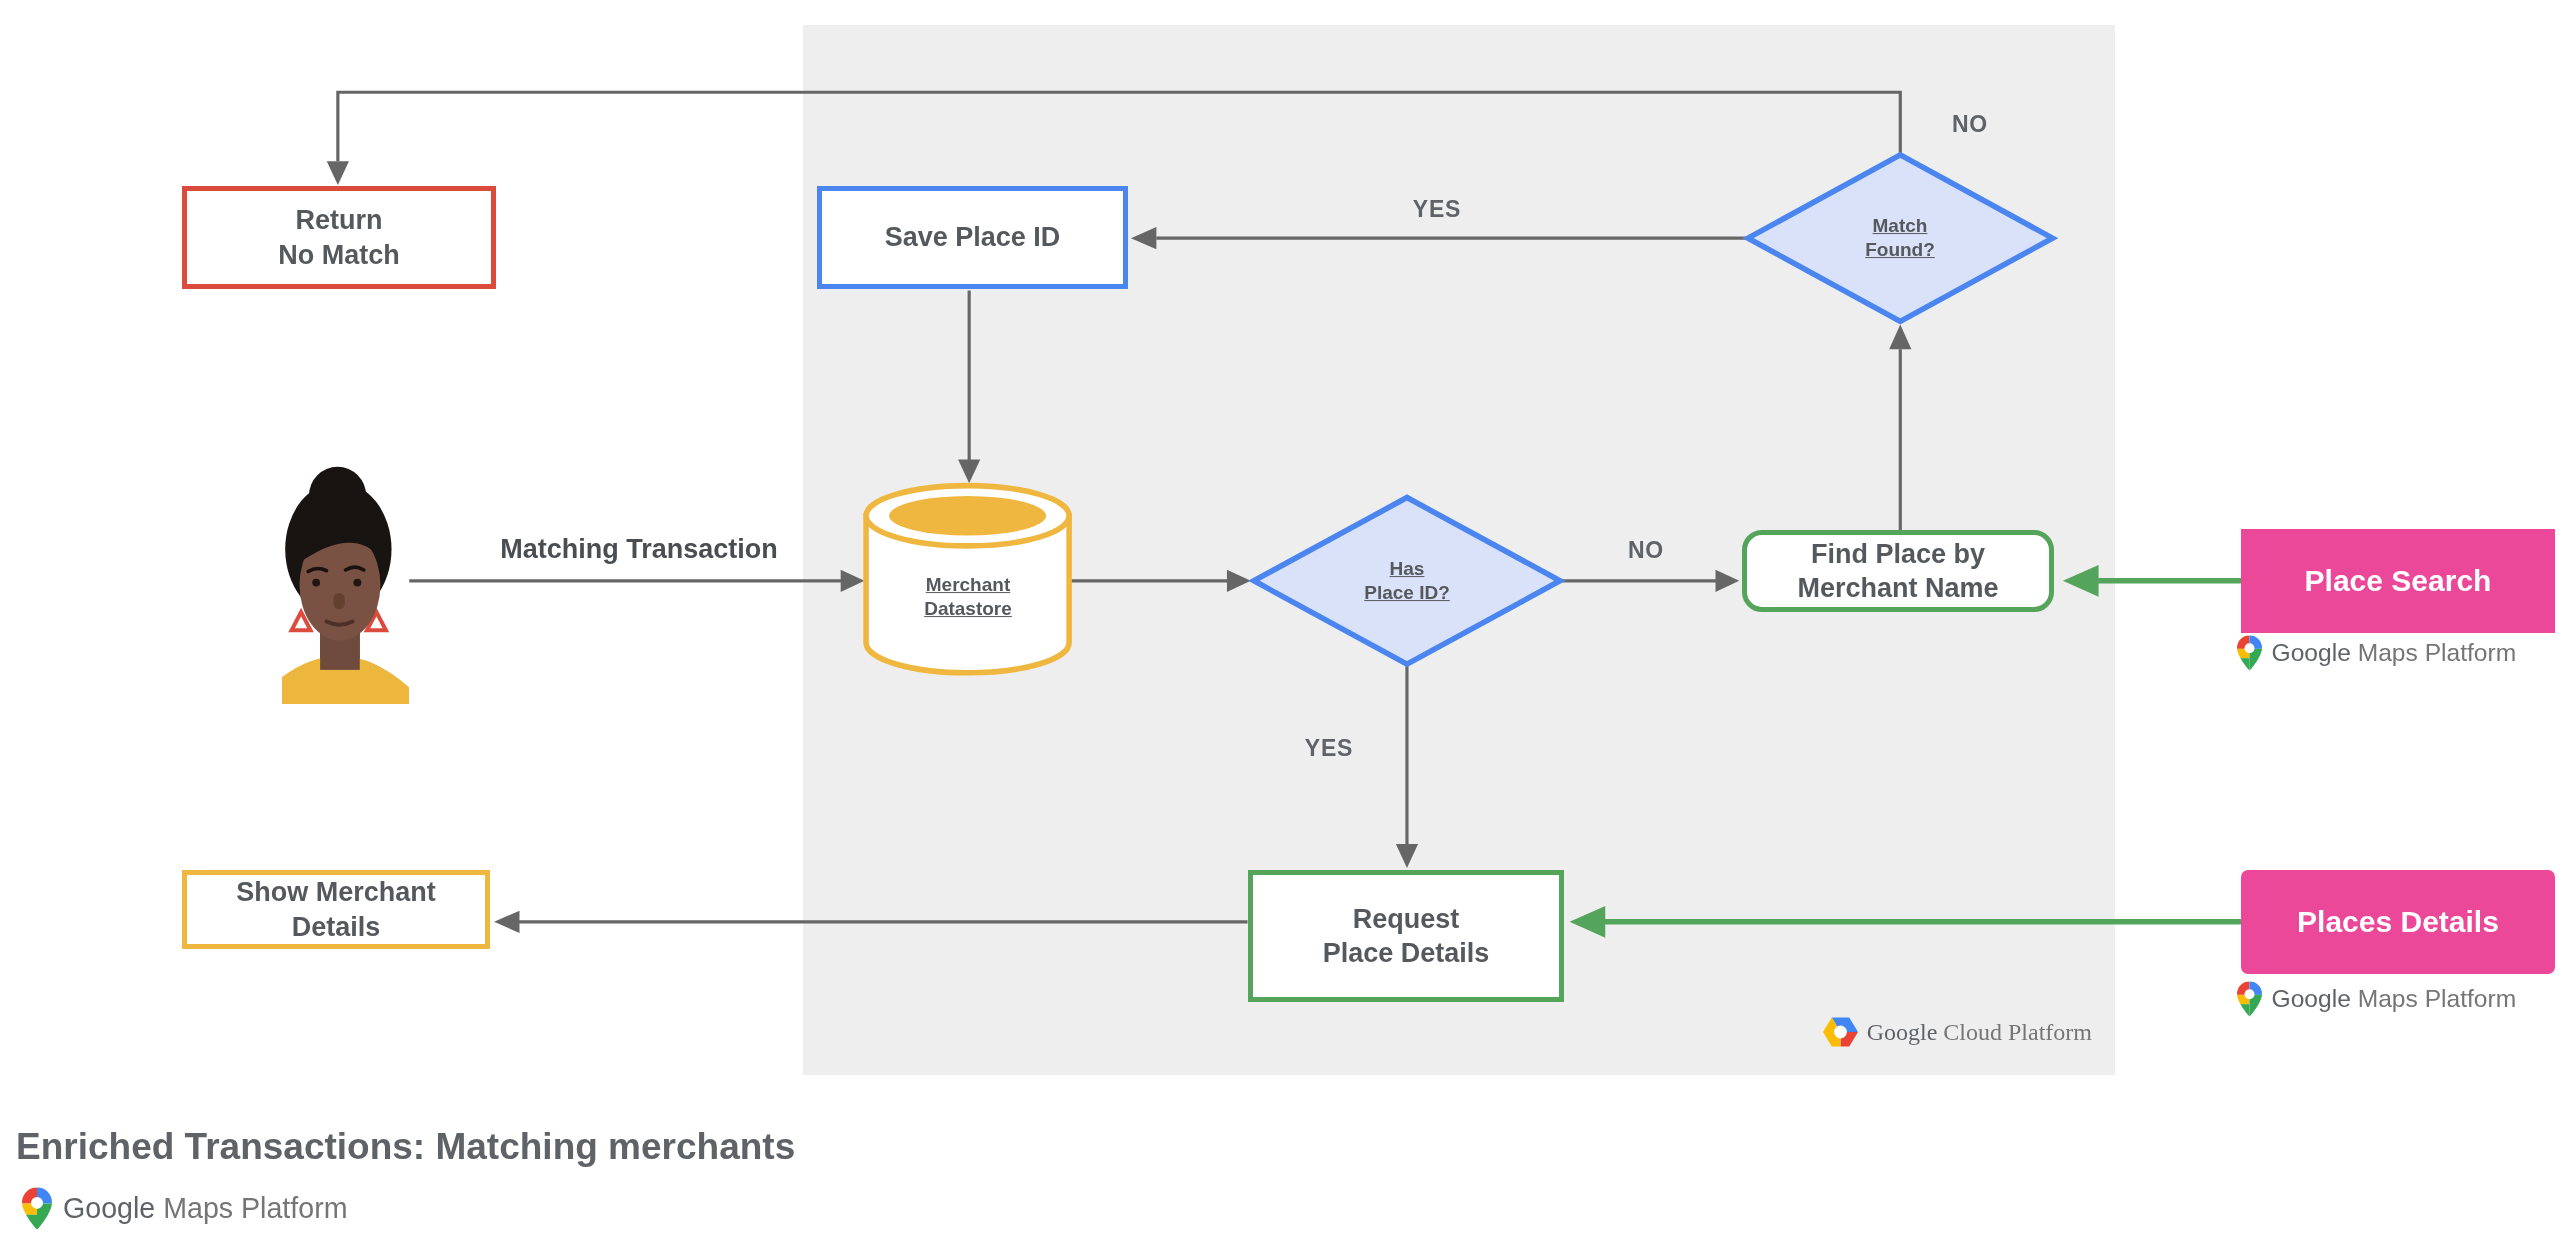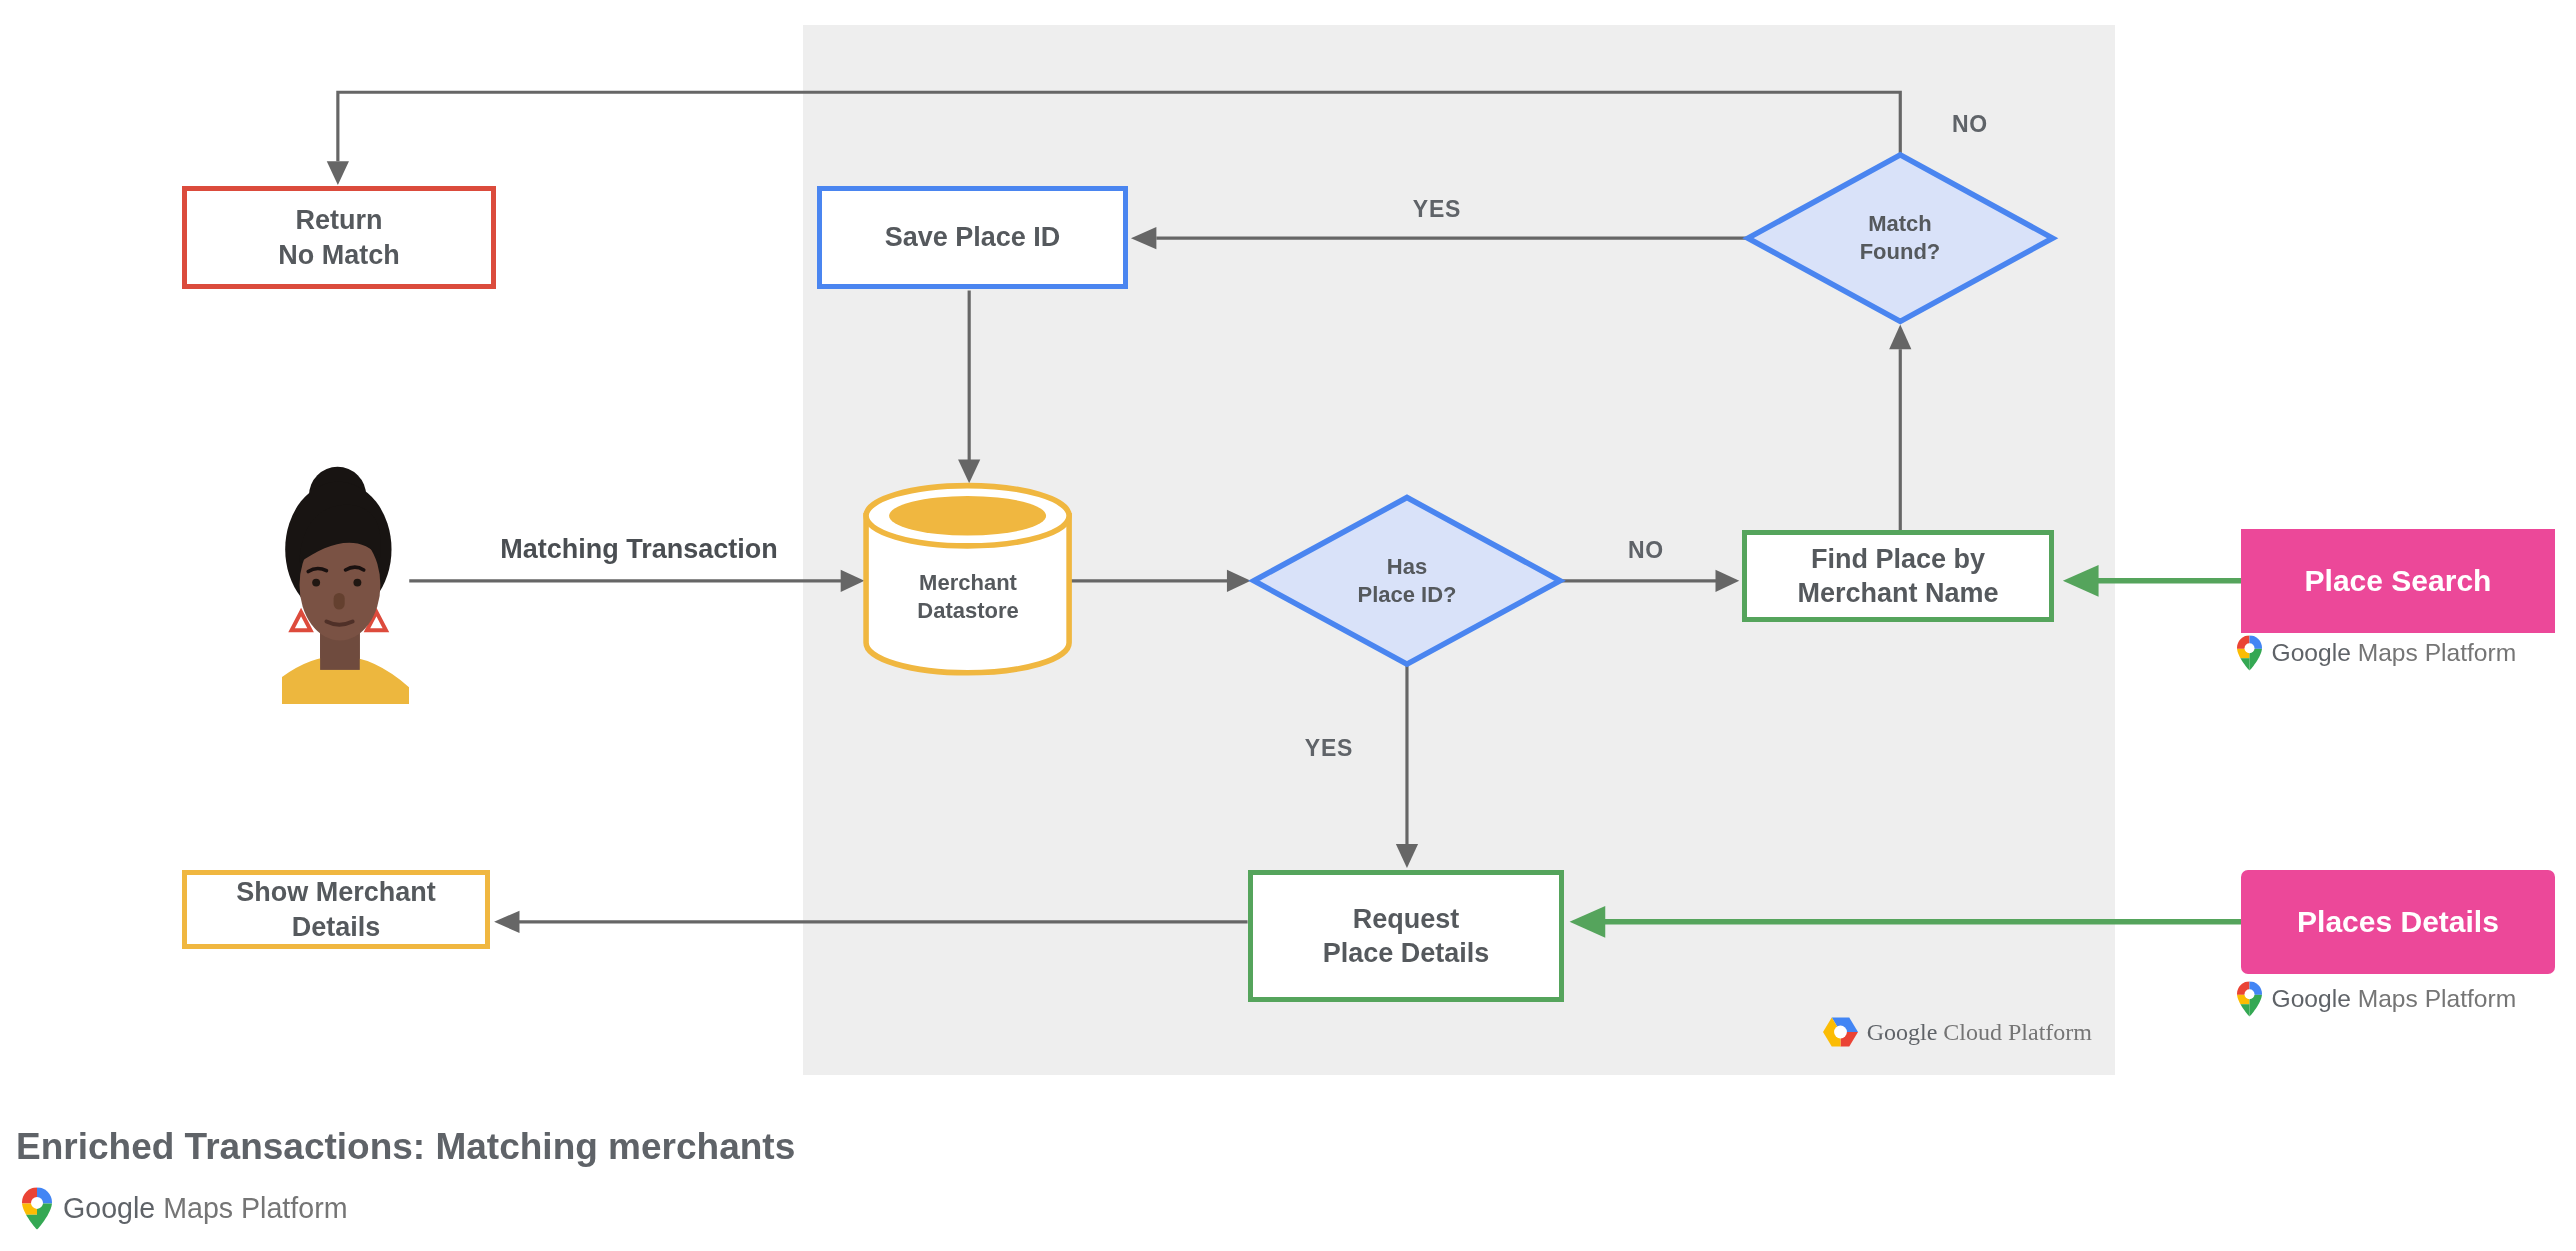--- a/index.html
+++ b/index.html
@@ -14,21 +14,21 @@
     display:flex;align-items:center;justify-content:center;text-align:center;
     font-weight:700;font-size:27px;line-height:1.26;color:#55595d;white-space:pre-line;
   }
   .b-red{border:5.6px solid #DB4B3C;}
   .b-blue{border:5.6px solid #4A85F0;}
   .b-green{border:5.6px solid #55A45C;}
   .b-yellow{border:5.6px solid #F0B740;}
   .green-fill{background:#ec4899;border:none;color:#ffffff;font-size:30px;}
   .float-lbl{
     position:absolute;z-index:4;transform:translate(-50%,-50%);
-    text-align:center;font-weight:700;font-size:22px;line-height:1.26;color:#55595d;white-space:pre-line;
+    text-align:center;font-weight:700;font-size:19px;line-height:1.26;color:#55595d;white-space:pre-line;text-decoration:underline;
   }
   .flow-label{
     position:absolute;z-index:4;transform:translate(-50%,-50%);
     font-weight:700;font-size:23px;color:#5F6368;letter-spacing:0.8px;
   }
   .edge-text{
     position:absolute;z-index:4;transform:translate(-50%,-50%);
     font-weight:700;font-size:27px;color:#4a4e52;white-space:nowrap;
   }
   .logo-row{position:absolute;z-index:4;display:flex;align-items:center;}
@@ -114,21 +114,21 @@
     <path d="M80 131 Q 92 124 103 131" stroke="#1A1110" stroke-width="4.5" fill="none" stroke-linecap="round"></path>
     <circle cx="43" cy="147" r="5" fill="#201712"></circle>
     <circle cx="95" cy="147" r="5" fill="#201712"></circle>
     <rect x="65" y="160" width="14" height="21" rx="7" fill="#64402F"></rect>
     <path d="M56 196 Q 72 204 89 196" stroke="#4F3028" stroke-width="5" fill="none" stroke-linecap="round"></path>
   </svg>
 
   <div class="node b-red" style="left:182px;top:186px;width:314px;height:103px;">Return
 No Match</div>
   <div class="node b-blue" style="left:817px;top:186px;width:311px;height:103px;">Save Place ID</div>
-  <div class="node b-green" style="left:1742px;top:530px;width:312px;height:92px;">Find Place by
+  <div class="node b-green" style="left:1742px;top:530px;width:312px;height:82px;border-radius:20px;">Find Place by
 Merchant Name</div>
   <div class="node b-green" style="left:1248px;top:870px;width:316px;height:132px;">Request
 Place Details</div>
   <div class="node b-yellow" style="left:182px;top:870px;width:308px;height:79px;">Show Merchant
 Details</div>
   <div class="node green-fill" style="left:2241px;top:529px;width:314px;height:104px;">Place Search</div>
   <div class="node green-fill" style="left:2241px;top:870px;width:314px;height:104px;border-radius:7px;">Places Details</div>
 
   <div class="float-lbl" style="left:1900px;top:238px;">Match
 Found?</div>

